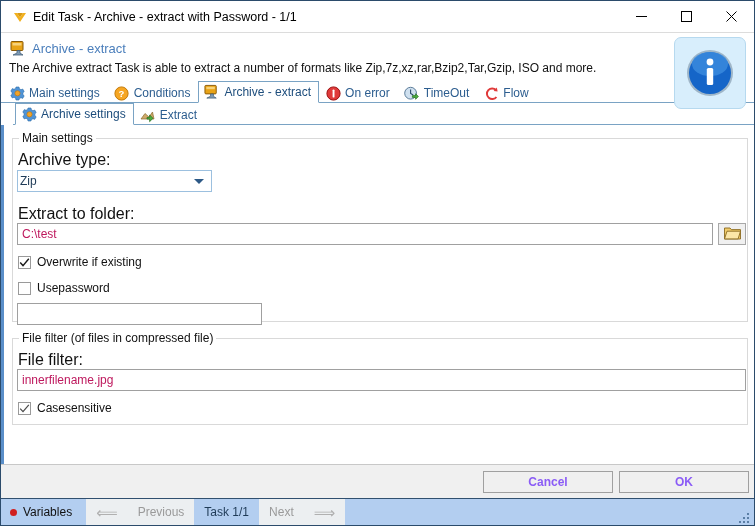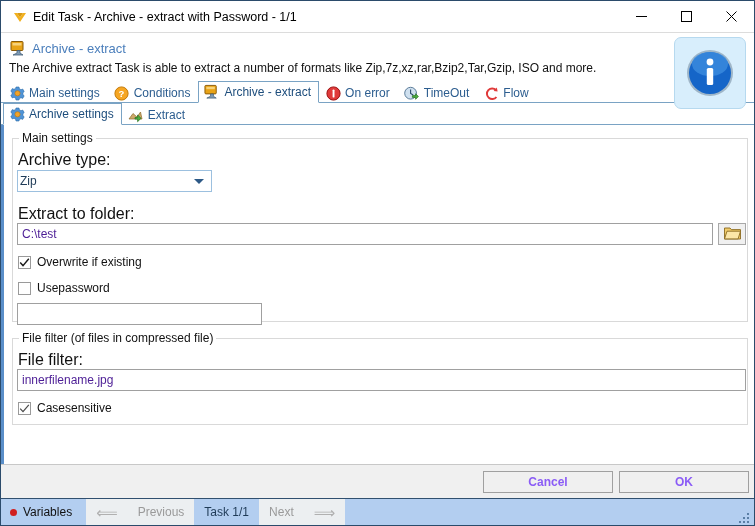--- a/index.html
+++ b/index.html
@@ -44,37 +44,37 @@
     font-size:12px;color:#2c5d8f;white-space:nowrap;
     border:1px solid transparent;border-bottom:none;position:relative;top:1px;
   }
   .tab .ti{width:16px;height:16px;margin-right:4px;display:flex;align-items:center;justify-content:center;}
   .tab.active{
     background:#fff;border:1px solid #7aa3c4;border-bottom:1px solid #fff;
     color:#1d4d7c;
   }
   .subtabstrip{
     flex:0 0 auto;display:flex;align-items:flex-end;height:21px;
-    border-bottom:1px solid #7aa3c4;background:#fff;padding-left:2px;
+    border-bottom:1px solid #7aa3c4;background:#fff;padding-left:2px;margin-left:12px;
   }
   
   .content{
     flex:1 1 auto;position:relative;background:#fff;overflow:hidden;
     border-left:3px solid #5b8fc9;
   }
   .group-box{
     position:absolute;border:1px solid #d9d9d9;border-left:1px solid #d9d9d9;
   }
   .group-cap{
     position:absolute;background:#fff;padding:0 3px;font-size:12px;color:#111;
   }
   .lbl{position:absolute;font-size:16px;color:#111;white-space:nowrap;}
   .tfield{
     position:absolute;box-sizing:border-box;border:1px solid #a0a0a0;background:#fff;
-    font-family:"Liberation Sans",sans-serif;font-size:12px;color:#4c1d95;
+    font-family:"Liberation Sans",sans-serif;font-size:12px;color:#be185d;
     padding:0 4px;outline:none;
   }
   .combo{
     position:absolute;box-sizing:border-box;border:1px solid #9cc0df;background:#fff;
     display:flex;align-items:center;padding-left:2px;font-size:12px;color:#1f3b57;
   }
   .combo .arrow{
     position:absolute;right:7px;top:50%;margin-top:-2px;
     width:0;height:0;border-left:5px solid transparent;border-right:5px solid transparent;
     border-top:5px solid #2d5986;

